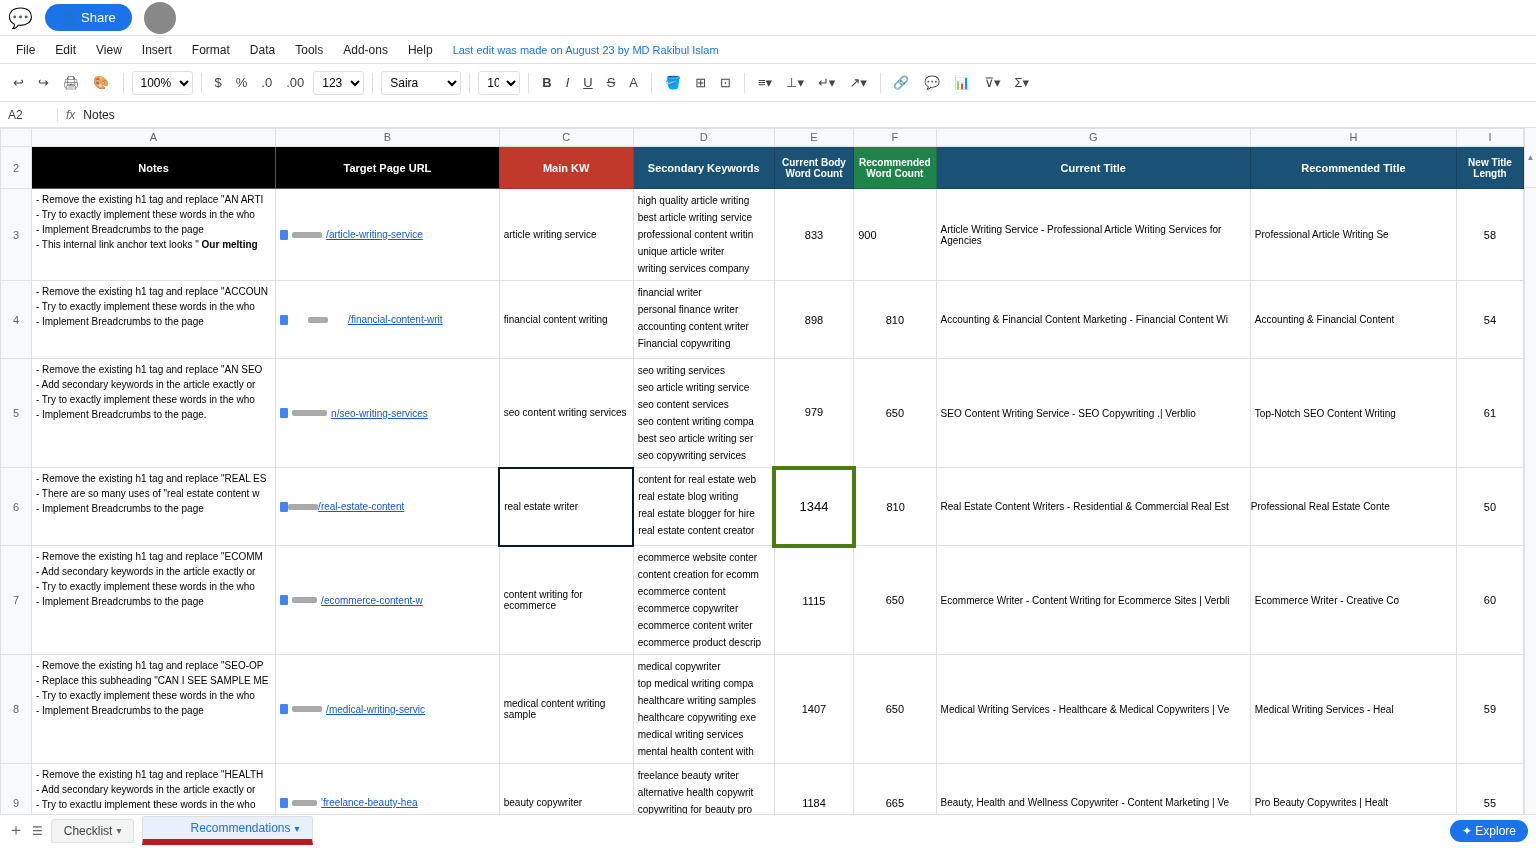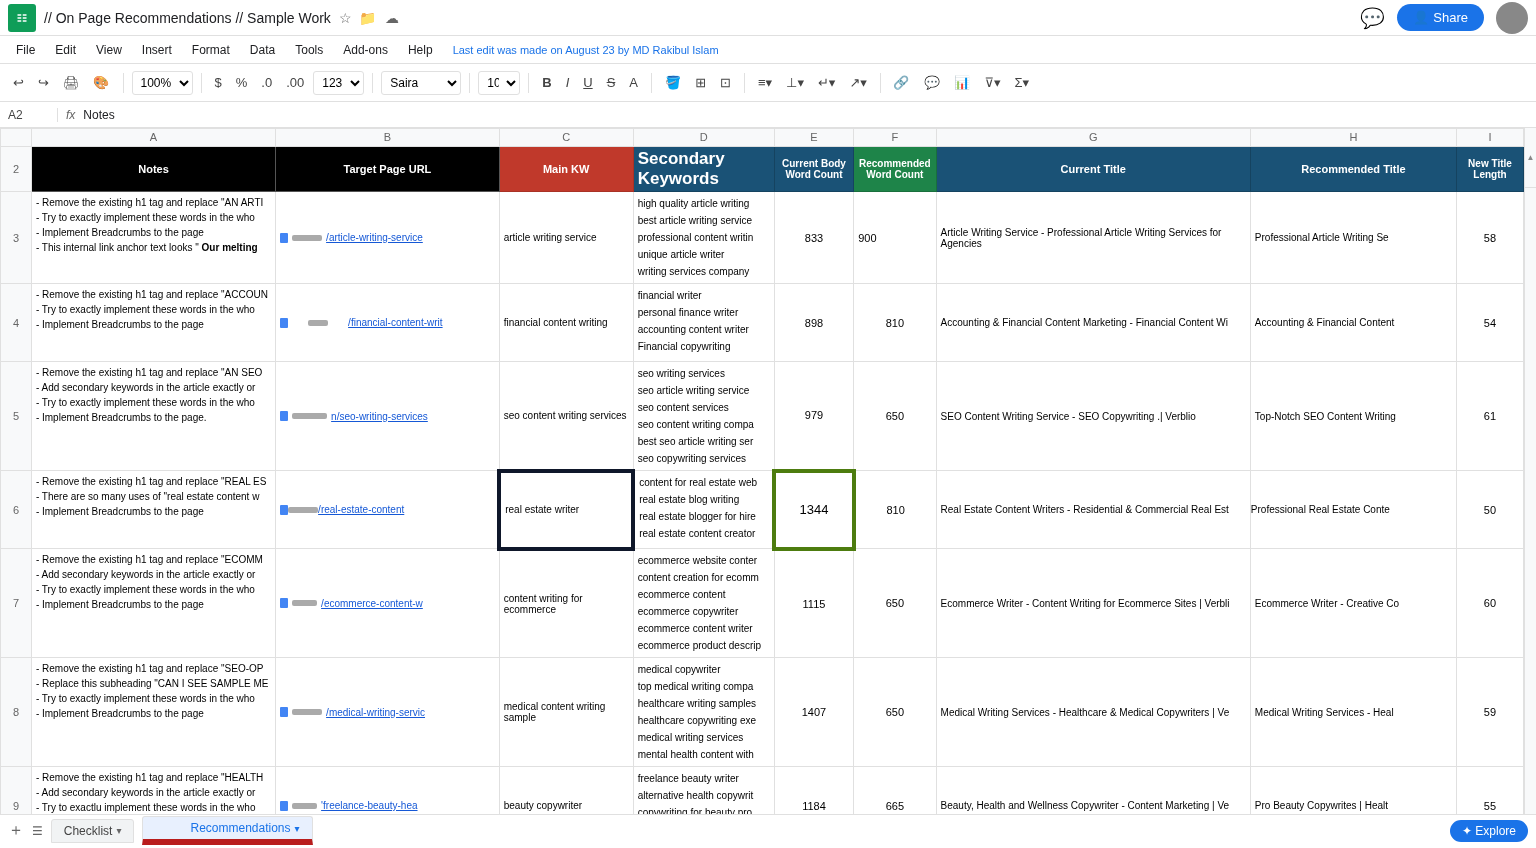--- a/index.html
+++ b/index.html
@@ -67,37 +67,20 @@
       padding: 2px 4px;
       font-size: 11px;
       overflow: hidden;
       vertical-align: top;
     }
   </style>
 </head>
 <body>
 
 <div class="top-bar">
-  <div class="top-bar-left">
-    <div class="app-icon">
-      <svg width="18" height="18" viewBox="0 0 24 24" fill="none">
-        <rect x="3" y="3" width="18" height="18" rx="2" fill="#0f9d58"></rect>
-        <rect x="6" y="7" width="5" height="2" fill="white"></rect>
-        <rect x="13" y="7" width="5" height="2" fill="white"></rect>
-        <rect x="6" y="11" width="5" height="2" fill="white"></rect>
-        <rect x="13" y="11" width="5" height="2" fill="white"></rect>
-        <rect x="6" y="15" width="5" height="2" fill="white"></rect>
-        <rect x="13" y="15" width="5" height="2" fill="white"></rect>
-      </svg>
-    </div>
-    <span class="file-title">// On Page Recommendations // Sample Work</span>
-    <span class="star-icon">☆</span>
-    <span class="folder-icon">📁</span>
-    <span class="cloud-icon">☁</span>
-  </div>
   <div class="top-bar-right">
     <span style="font-size:20px; cursor:pointer;">💬</span>
     <button class="share-btn">
       <span>👤</span>
       <span>Share</span>
     </button>
     <div class="avatar" style="background: #888; width:32px; height:32px; border-radius:50%;"></div>
   </div>
 </div>
 
@@ -198,21 +181,21 @@
             <th style="background:#f8f9fa; border:1px solid #e0e0e0; height:18px; font-size:11px; color:#666; font-weight:normal;">G</th>
             <th style="background:#f8f9fa; border:1px solid #e0e0e0; height:18px; font-size:11px; color:#666; font-weight:normal;">H</th>
             <th style="background:#f8f9fa; border:1px solid #e0e0e0; height:18px; font-size:11px; color:#666; font-weight:normal;">I</th>
           </tr>
 
           <tr class="h-row" style="height:42px;">
             <td style="background:#f8f9fa; border:1px solid #e0e0e0; text-align:center; font-size:11px; color:#666; vertical-align:middle;">2</td>
             <td style="background:#000; border:1px solid #555; color:#fff; font-weight:bold; text-align:center; vertical-align:middle; font-size:11px;">Notes</td>
             <td style="background:#000; border:1px solid #555; color:#fff; font-weight:bold; text-align:center; vertical-align:middle; font-size:11px;">Target Page URL</td>
             <td style="background:#c0392b; border:1px solid #a93226; color:#fff; font-weight:bold; text-align:center; vertical-align:middle; font-size:11px;">Main KW</td>
-            <td style="background:#1a5276; border:1px solid #154360; color:#fff; font-weight:bold; vertical-align:middle; font-size:17px;">Secondary Keywords</td>
+            <td style="background:#1a5276; border:1px solid #154360; color:#fff; font-weight:bold; text-align:center; vertical-align:middle; font-size:11px;">Secondary Keywords</td>
             <td style="background:#1a5276; border:1px solid #154360; color:#fff; font-weight:bold; text-align:center; vertical-align:middle; font-size:10px;">Current Body Word Count</td>
             <td style="background:#1e8449; border:1px solid #196f3d; color:#fff; font-weight:bold; text-align:center; vertical-align:middle; font-size:10px;">Recommended Word Count</td>
             <td style="background:#1a5276; border:1px solid #154360; color:#fff; font-weight:bold; text-align:center; vertical-align:middle; font-size:11px;">Current Title</td>
             <td style="background:#1a5276; border:1px solid #154360; color:#fff; font-weight:bold; text-align:center; vertical-align:middle; font-size:11px;">Recommended Title</td>
             <td style="background:#1a5276; border:1px solid #154360; color:#fff; font-weight:bold; text-align:center; vertical-align:middle; font-size:10px;">New Title Length</td>
           </tr>
         </thead>
         <tbody>
 
           <tr style="height:78px;">
@@ -289,21 +272,21 @@
             <td style="border:1px solid #e0e0e0; vertical-align:top; padding:3px 4px; font-size:10px; line-height:1.5;">
               - Remove the existing h1 tag and replace "REAL ES<br>- There are so many uses of "real estate content w<br>- Implement Breadcrumbs to the page
             </td>
             <td style="border:1px solid #e0e0e0; vertical-align:middle; padding:3px 4px; font-size:10px;">
               <div style="display:flex; align-items:center; text-align:right;">
                 <div style="background:#4285f4; width:8px; height:10px; border-radius:1px; display:inline-block;"></div>
                 <div style="background:#aaa; width:30px; height:6px; border-radius:2px; display:inline-block;"></div>
                 <span style="color:#1558d6; text-decoration:underline; cursor:pointer;">/real-estate-content</span>
               </div>
             </td>
-            <td style="border:4px solid #0f172a; vertical-align:middle; padding:3px 4px; font-size:10px;">real estate writer</td>
+            <td style="border:2px solid #0f172a; vertical-align:middle; padding:3px 4px; font-size:10px;">real estate writer</td>
             <td style="border:1px solid #e0e0e0; vertical-align:top; padding:3px 4px; font-size:10px; line-height:1.7;">
               content for real estate web<br>real estate blog writing<br>real estate blogger for hire<br>real estate content creator
             </td>
             <td style="border:4px solid #4d7c0f; vertical-align:middle; text-align:center; padding:3px 4px; font-size:13px;">1344</td>
             <td style="border:1px solid #e0e0e0; vertical-align:middle; text-align:center; padding:3px 4px; font-size:11px;">810</td>
             <td style="border:1px solid #e0e0e0; vertical-align:middle; padding:3px 4px; font-size:10px;">Real Estate Content Writers - Residential &amp; Commercial Real Est</td>
             <td style="border:1px solid #e0e0e0; vertical-align:middle; padding:3px 0; font-size:10px;">Professional Real Estate Conte</td>
             <td style="border:1px solid #e0e0e0; vertical-align:middle; text-align:center; padding:3px 4px; font-size:11px;">50</td>
           </tr>
 

